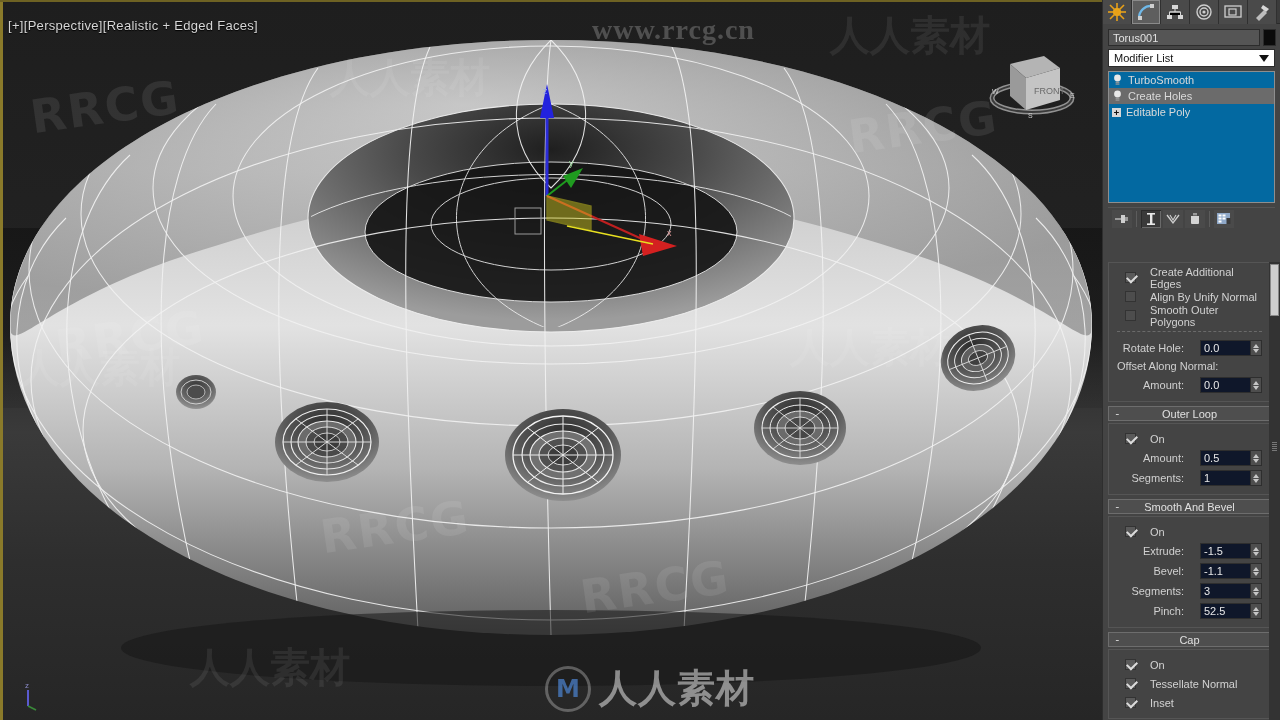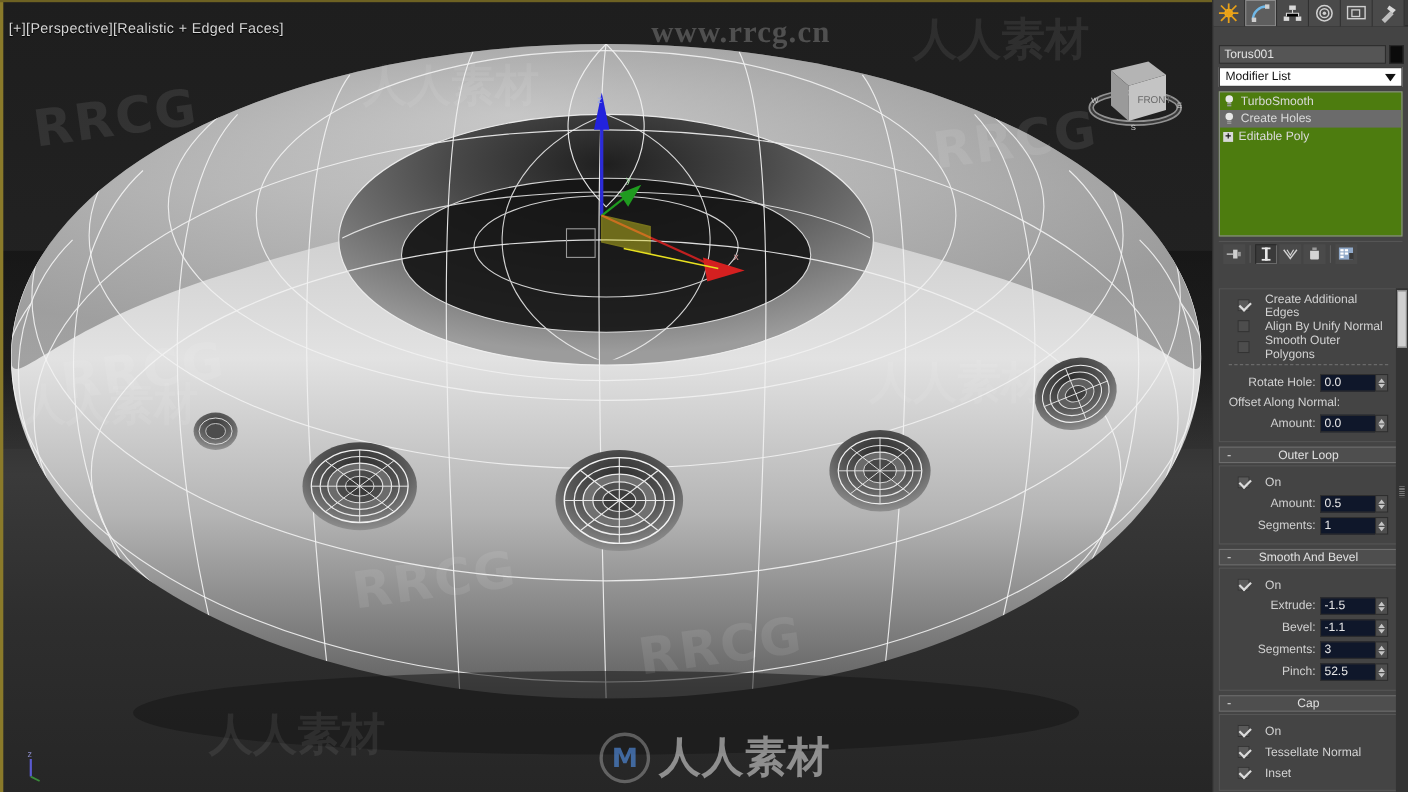--- a/index.html
+++ b/index.html
@@ -103,42 +103,42 @@
   }
   .tab {
     width: 29px; height: 24px;
     display: flex; align-items: center; justify-content: center;
     background: #4a4a4a;
     border-right: 1px solid #303030;
     cursor: pointer;
   }
   .tab.active { background: #5e5e5e; box-shadow: inset 0 0 0 1px #8a8a8a; }
 
-  #name-row { display: flex; align-items: center; padding: 5px 4px 3px 5px; gap: 3px; margin-top: 12px; }
+  #name-row { display: flex; align-items: center; padding: 5px 4px 3px 5px; gap: 3px; }
   #name-field {
     flex: 1; height: 17px; background: #555; border: 1px solid #2c2c2c;
     color: #e2e2e2; font-size: 11px; padding: 0 4px; line-height: 15px;
   }
   #color-swatch {
     width: 22px; height: 17px; background: #0b0b0b; border: 1px solid #2c2c2c;
   }
 
   #modlist-row { padding: 0 5px 4px 5px; }
   #modlist {
     display: flex; align-items: center; justify-content: space-between;
     height: 18px; background: #ffffff; border: 1px solid #2c2c2c;
     color: #111; font-size: 11px; padding: 0 3px 0 5px;
   }
   #modlist .chev {
     width: 14px; height: 14px; display: flex; align-items: center; justify-content: center;
     background: #ffffff;
   }
 
   #stack {
-    margin: 0 5px; height: 132px; background: #4d7c0f;
+    margin: 0 5px; height: 132px; background: #0369a1;
     border: 1px solid #8e8e8e; overflow: hidden;
   }
   .stack-item {
     display: flex; align-items: center; height: 16px; padding-left: 3px; gap: 5px;
     font-size: 11px; color: #dadada;
   }
   .stack-item.sel { background: #6b6b6b; }
   .stack-item .lbl { }
   .bulb {
     width: 11px; height: 13px; display: flex; align-items: center; justify-content: center;
@@ -186,21 +186,21 @@
     content: ""; position: absolute; left: 1px; top: 1px;
     width: 8px; height: 5px;
     border-left: 2px solid #dcdcdc; border-bottom: 2px solid #dcdcdc;
     transform: rotate(-45deg);
   }
   .cb.off { background: #4d4d4d; }
   .cblabel { font-size: 11px; color: #d2d2d2; }
 
   .dashdiv { border-top: 1px dashed #6a6a6a; margin: 6px 4px 6px 4px; }
 
-  .sprow { display: flex; align-items: center; justify-content: flex-end; gap: 4px; height: 20px; padding-right: 4px; }
+  .sprow { display: flex; align-items: center; justify-content: flex-end; gap: 16px; height: 20px; padding-right: 4px; }
   .sprow .lab { font-size: 11px; color: #d0d0d0; }
   .spinner { display: flex; width: 62px; height: 16px; }
   .spinner .val {
     flex: 1; background: #0f172a; border: 1px solid #2e2e2e; border-right: none;
     color: #e8e8e8; font-size: 11px; padding: 0 3px; line-height: 14px;
   }
   .spinner .arrows {
     width: 12px; background: #4e4e4e; border: 1px solid #2e2e2e;
     display: flex; flex-direction: column; align-items: center; justify-content: center; gap: 1px;
   }

